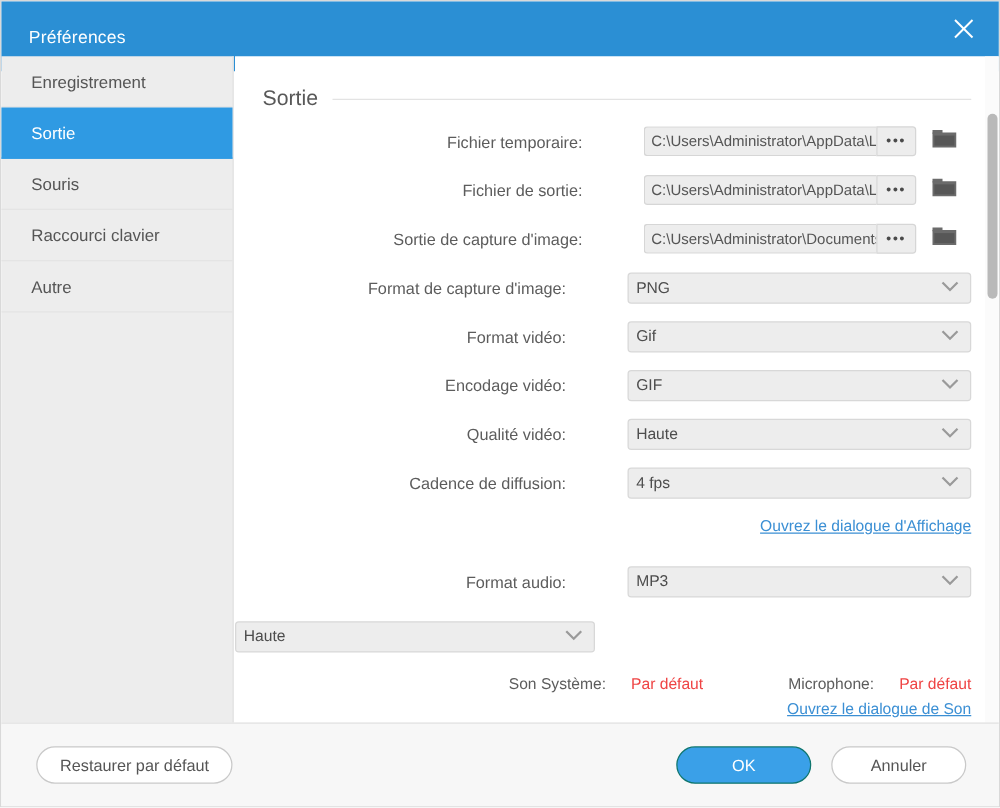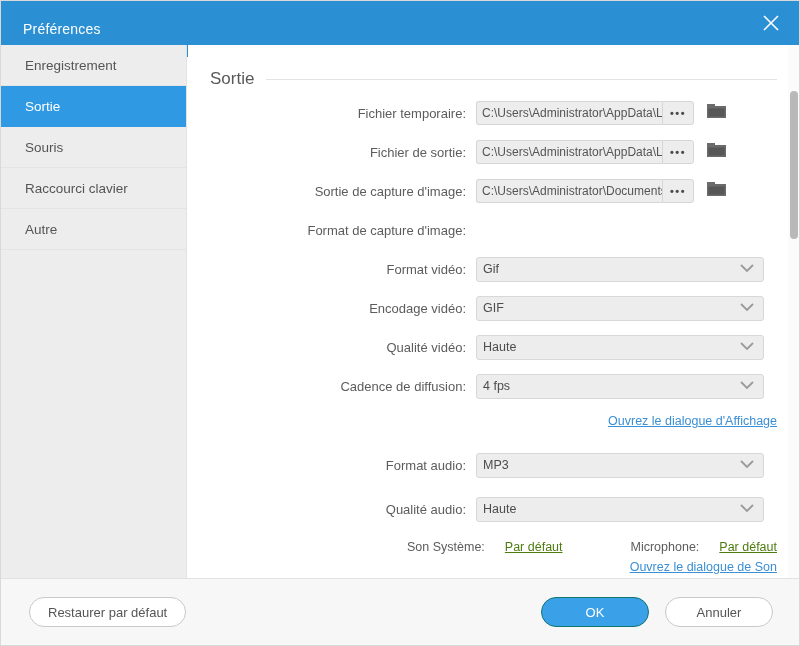--- a/index.html
+++ b/index.html
@@ -115,20 +115,21 @@
     background: #e3e3e3;
   }
 
   
   .row {
     display: flex;
     align-items: center;
     height: 30px;
     margin-top: 9px;
     padding-right: 24px;
+    gap: 39px;
   }
   .row .lbl {
     width: 288px;
     text-align: right;
     padding-right: 10px;
     font-size: 13px;
     color: #5c5c5c;
     white-space: nowrap;
   }
 
@@ -213,21 +214,21 @@
     display: flex;
     justify-content: flex-end;
     align-items: center;
     padding-right: 24px;
     margin-top: 16px;
     font-size: 12.5px;
     color: #5c5c5c;
     gap: 20px;
   }
   .info-row .gap { width: 28px; }
-  .info-val { color: #4d7c0f; text-decoration: underline; }
+  .info-val { color: #ef4444; }
 
   
   #scrollbar-track {
     position: absolute;
     right: 1px; top: 0;
     width: 12px;
     height: 535px;
     background: #fbfbfb;
   }
   #scrollbar-thumb {
@@ -376,20 +377,28 @@
                   <rect x="1" y="4" width="19" height="12" fill="#6b6b6b"></rect>
                   <rect x="2.5" y="6.5" width="16" height="8" fill="#575757"></rect>
                 </svg>
               </span>
             </div>
           </div>
         </div>
 
         <div class="row">
           <div class="lbl">Format de capture d'image:</div>
+          <div class="select">
+            <span>PNG</span>
+            <span class="chev">
+              <svg width="16" height="10" viewBox="0 0 16 10">
+                  <polyline points="2,2 8,8 14,2" fill="none" stroke="#9a9a9a" stroke-width="1.8"></polyline>
+                </svg>
+            </span>
+          </div>
         </div>
 
         <div class="row">
           <div class="lbl">Format vidéo:</div>
           <div class="select">
             <span>Gif</span>
             <span class="chev">
               <svg width="16" height="10" viewBox="0 0 16 10">
                   <polyline points="2,2 8,8 14,2" fill="none" stroke="#9a9a9a" stroke-width="1.8"></polyline>
                 </svg>
@@ -443,21 +452,20 @@
             <span>MP3</span>
             <span class="chev">
               <svg width="16" height="10" viewBox="0 0 16 10">
                   <polyline points="2,2 8,8 14,2" fill="none" stroke="#9a9a9a" stroke-width="1.8"></polyline>
                 </svg>
             </span>
           </div>
         </div>
 
         <div class="row" style="margin-top:14px;">
-          <div class="lbl">Qualité audio:</div>
           <div class="select">
             <span>Haute</span>
             <span class="chev">
               <svg width="16" height="10" viewBox="0 0 16 10">
                   <polyline points="2,2 8,8 14,2" fill="none" stroke="#9a9a9a" stroke-width="1.8"></polyline>
                 </svg>
             </span>
           </div>
         </div>
 

